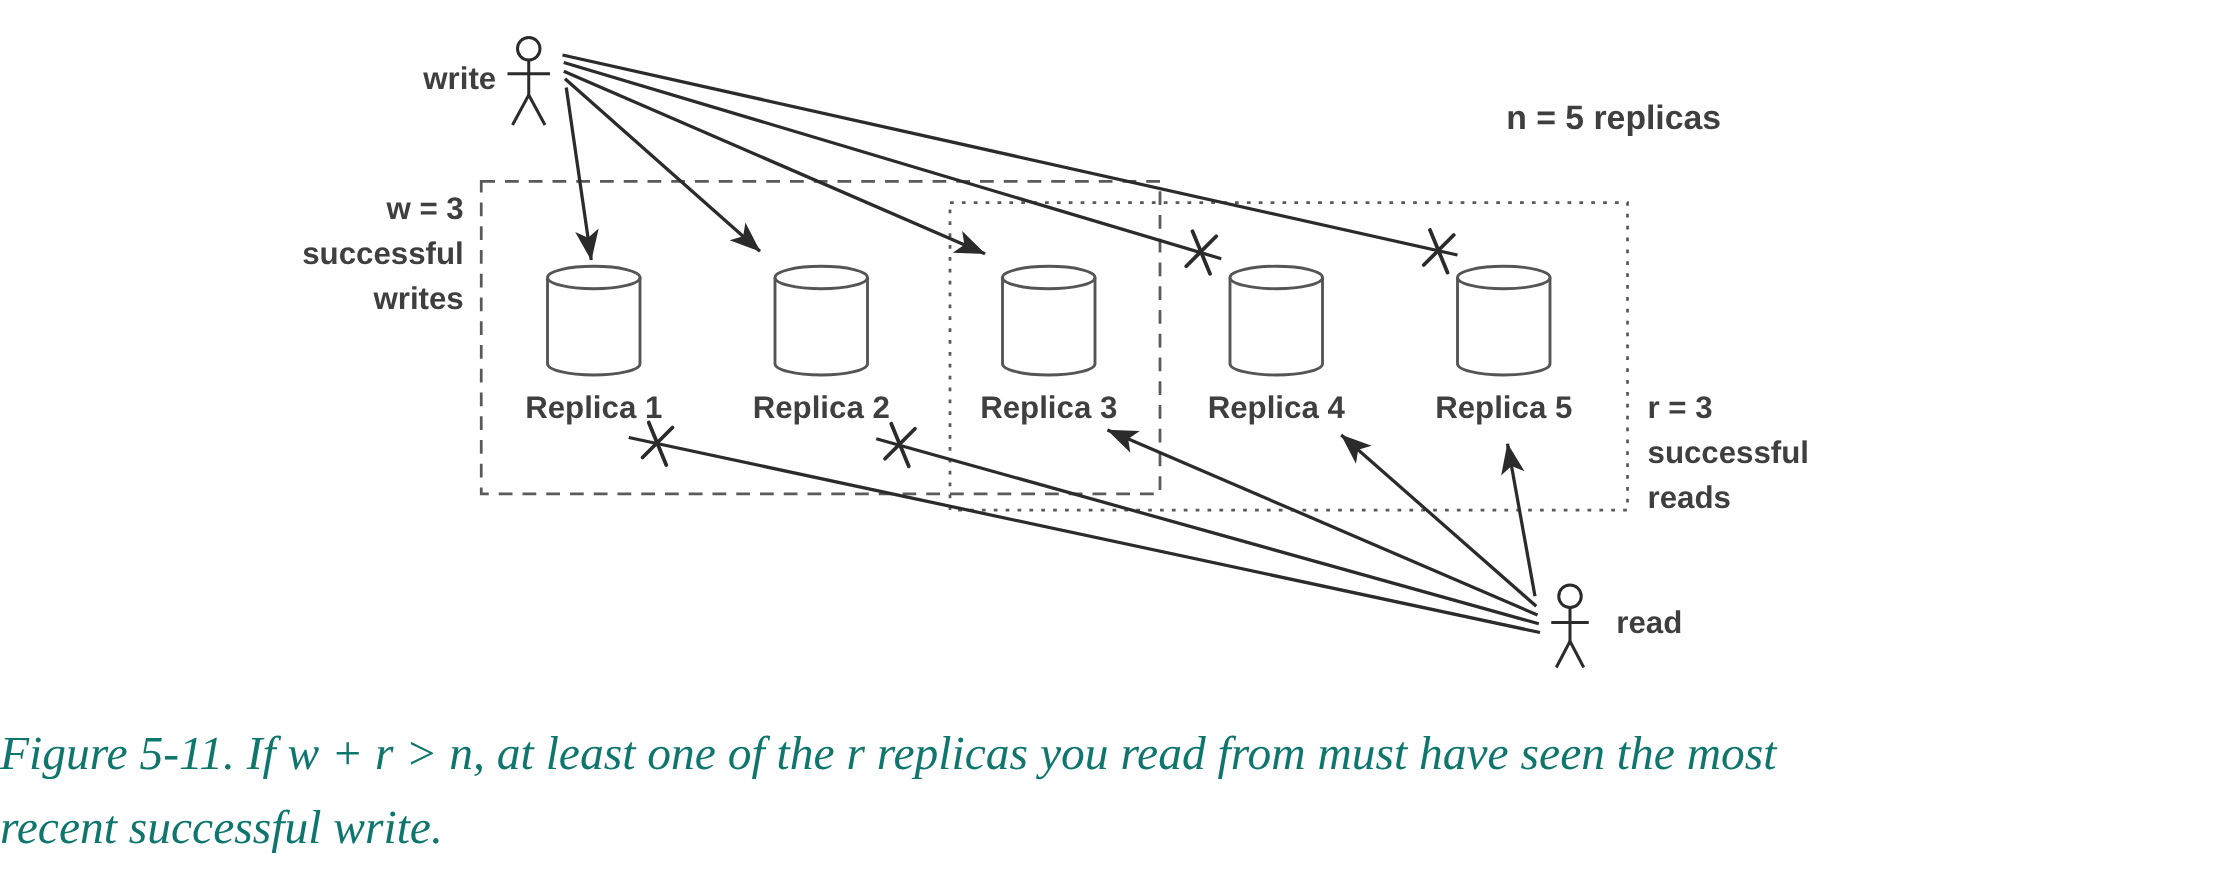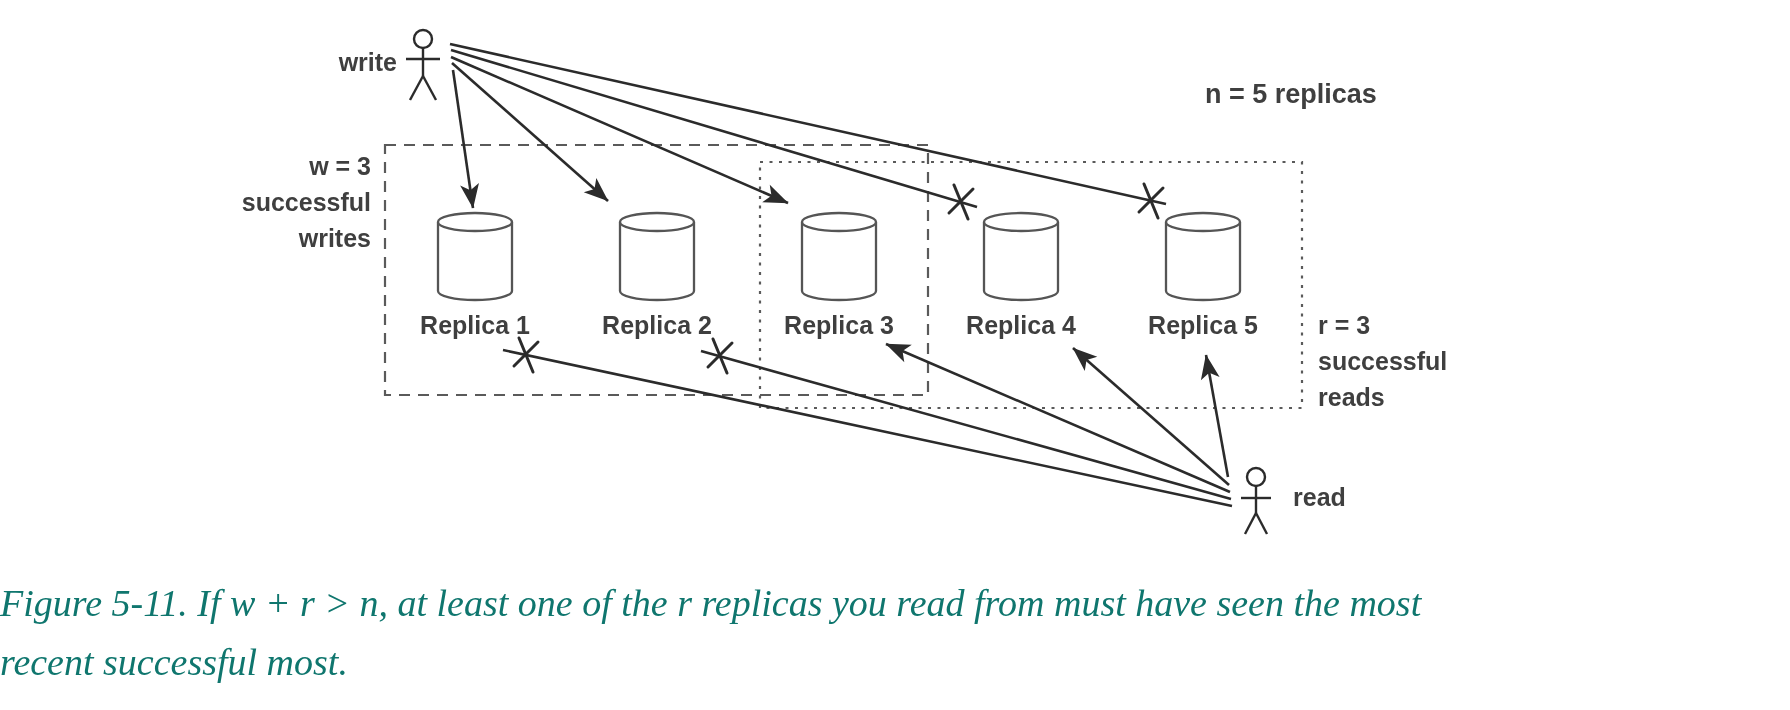--- a/index.html
+++ b/index.html
@@ -142,16 +142,16 @@
 
     <text class="lbl" x="475" y="334" text-anchor="middle">Replica 1</text>
     <text class="lbl" x="657" y="334" text-anchor="middle">Replica 2</text>
     <text class="lbl" x="839" y="334" text-anchor="middle">Replica 3</text>
     <text class="lbl" x="1021" y="334" text-anchor="middle">Replica 4</text>
     <text class="lbl" x="1203" y="334" text-anchor="middle">Replica 5</text>
   </svg>
 
   <div class="caption">
     <div>Figure 5-11. If w + r &gt; n, at least one of the r replicas you read from must have seen the most</div>
-    <div>recent successful most.</div>
+    <div>recent successful write.</div>
   </div>
 
 </div>
 
 </body></html>

